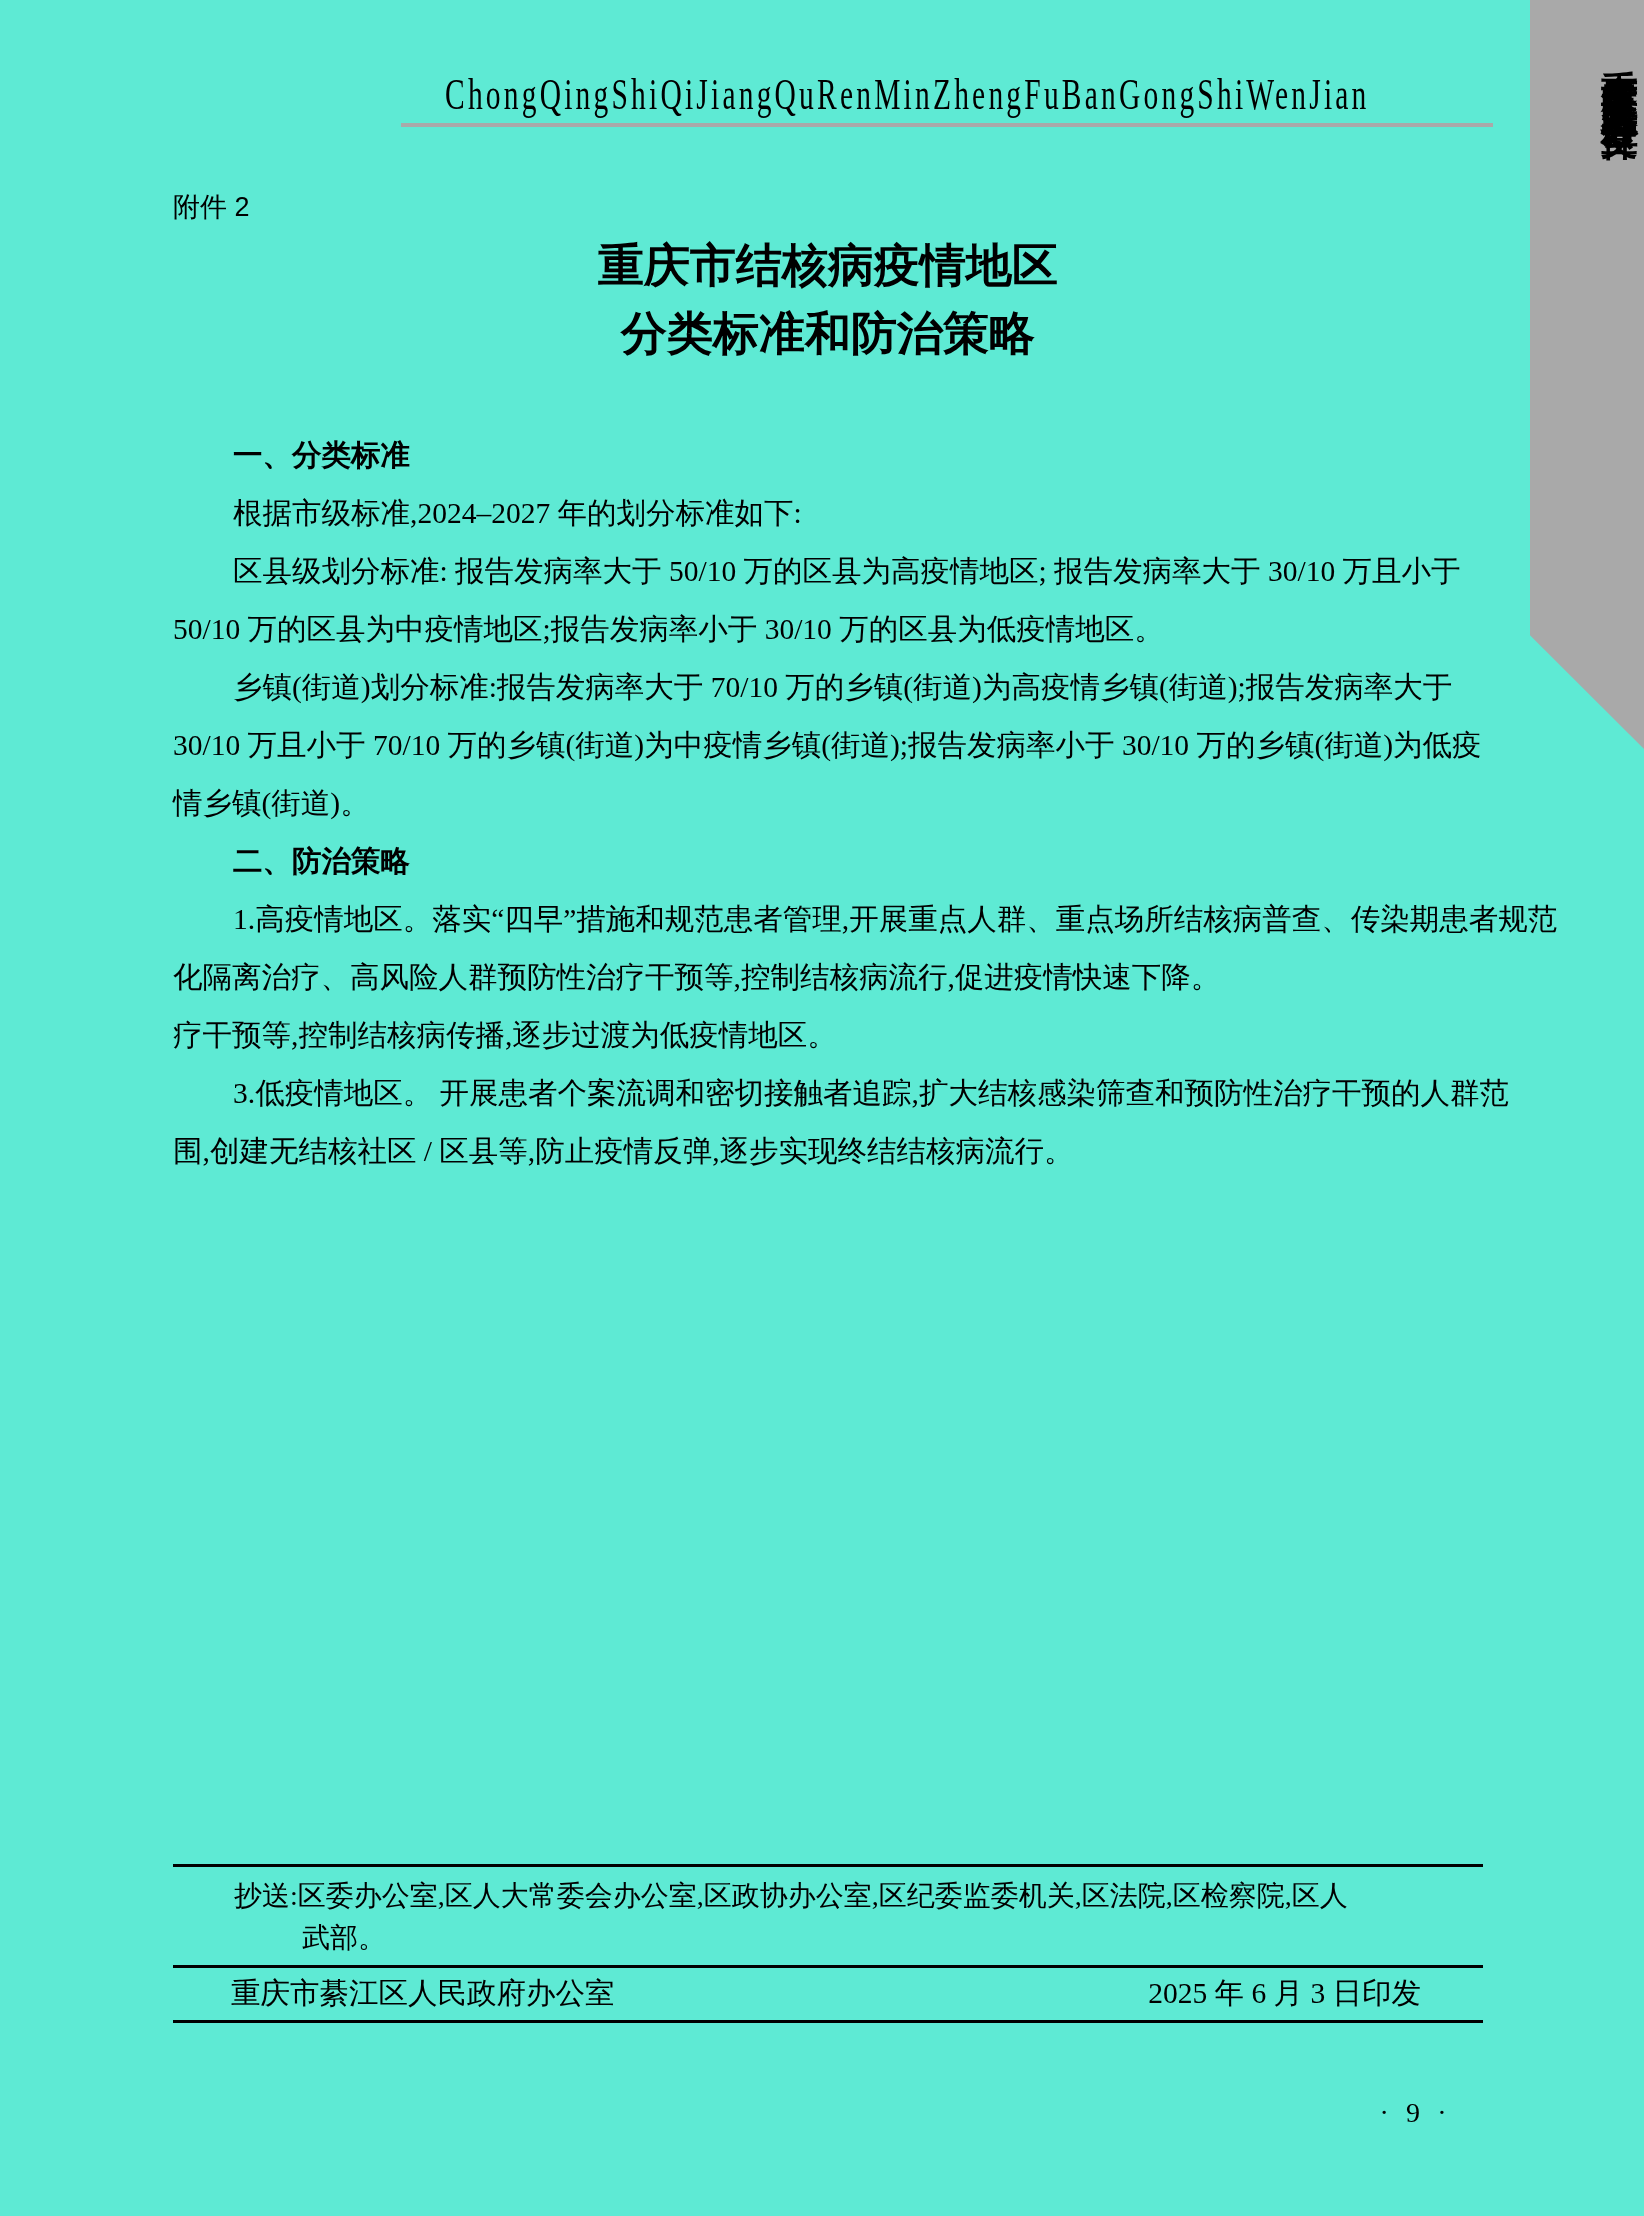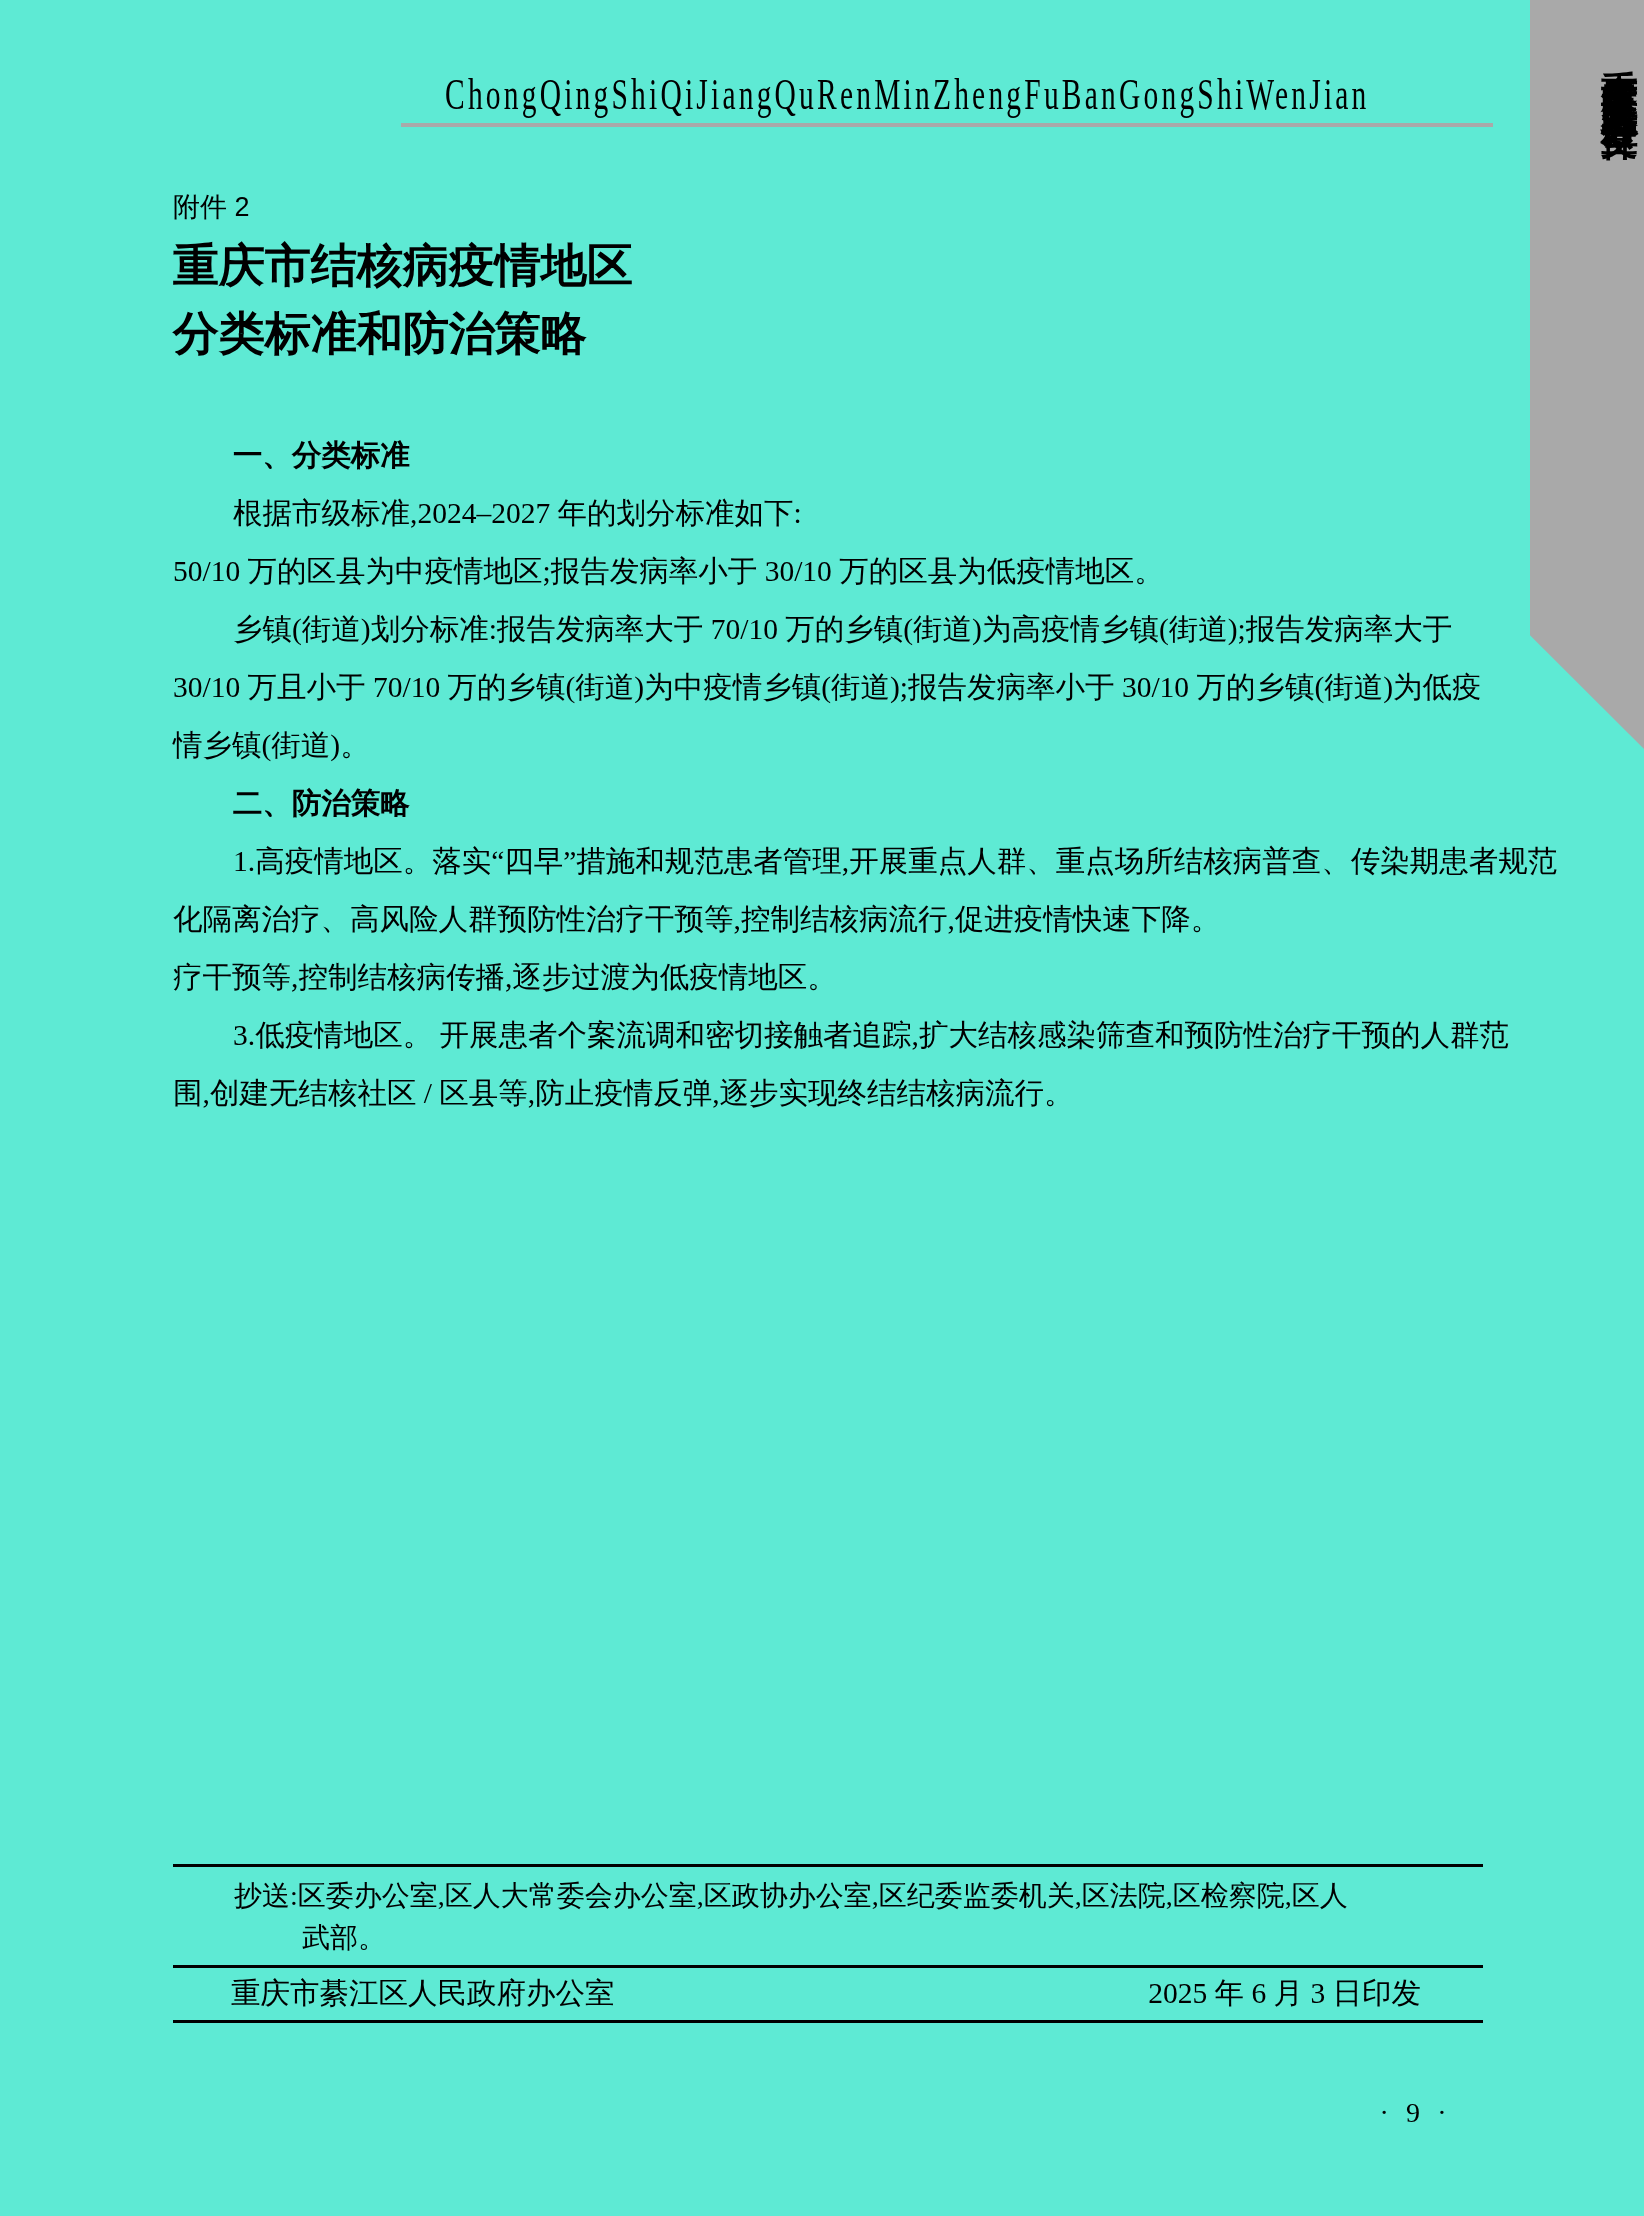--- a/index.html
+++ b/index.html
@@ -39,21 +39,21 @@
     white-space:nowrap;
   }
   
   .attachment{
     position:absolute;left:173px;top:193px;
     font-family:"Liberation Sans","DejaVu Sans",sans-serif;
     font-size:27px;line-height:28px;
   }
   .doc-title{
     position:absolute;left:173px;top:232px;width:1310px;
-    font-weight:bold;font-size:46px;
+    text-align:center;font-weight:bold;font-size:46px;
   }
   .doc-title .tl{height:68px;line-height:68px;white-space:nowrap;}
   
   .body-text{
     position:absolute;left:173px;top:421px;width:1310px;
     font-size:29.5px;
   }
   .ln{height:48px;line-height:48px;white-space:nowrap;margin-top:10px;}
   .ind{padding-left:60px;}
   .bold{font-weight:bold;}
@@ -87,20 +87,21 @@
   <div class="attachment sans">附件 2</div>
 
   <div class="doc-title">
     <div class="tl">重庆市结核病疫情地区</div>
     <div class="tl">分类标准和防治策略</div>
   </div>
 
   <div class="body-text">
     <div class="ln ind bold sans">一、分类标准</div>
     <div class="ln ind">根据市级标准,2024–2027 年的划分标准如下:</div>
+    <div class="ln ind">区县级划分标准: 报告发病率大于 50/10 万的区县为高疫情地区; 报告发病率大于 30/10 万且小于</div>
     <div class="ln">50/10 万的区县为中疫情地区;报告发病率小于 30/10 万的区县为低疫情地区。</div>
     <div class="ln ind">乡镇(街道)划分标准:报告发病率大于 70/10 万的乡镇(街道)为高疫情乡镇(街道);报告发病率大于</div>
     <div class="ln">30/10 万且小于 70/10 万的乡镇(街道)为中疫情乡镇(街道);报告发病率小于 30/10 万的乡镇(街道)为低疫</div>
     <div class="ln">情乡镇(街道)。</div>
     <div class="ln ind bold sans">二、防治策略</div>
     <div class="ln ind">1.高疫情地区。落实“四早”措施和规范患者管理,开展重点人群、重点场所结核病普查、传染期患者规范</div>
     <div class="ln">化隔离治疗、高风险人群预防性治疗干预等,控制结核病流行,促进疫情快速下降。</div>
     <div class="ln">疗干预等,控制结核病传播,逐步过渡为低疫情地区。</div>
     <div class="ln ind">3.低疫情地区。 开展患者个案流调和密切接触者追踪,扩大结核感染筛查和预防性治疗干预的人群范</div>
     <div class="ln">围,创建无结核社区 / 区县等,防止疫情反弹,逐步实现终结结核病流行。</div>

